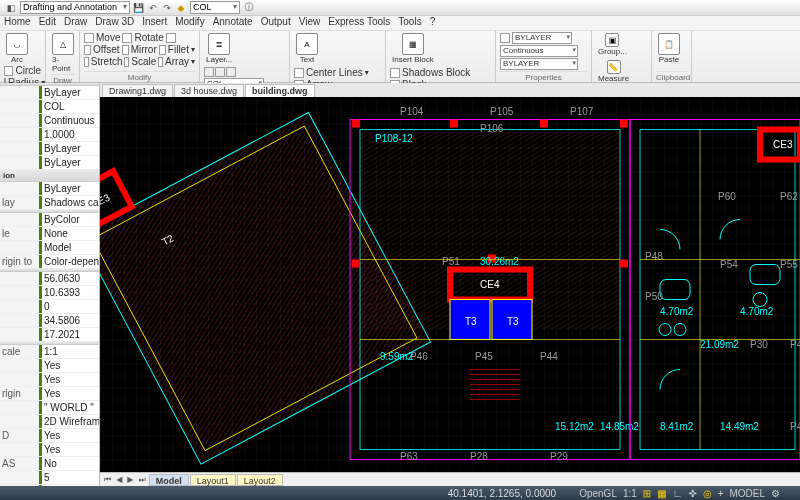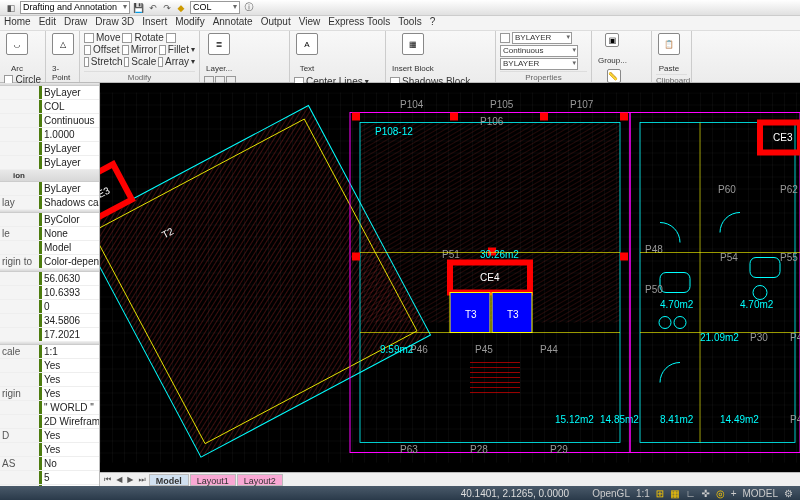--- a/index.html
+++ b/index.html
@@ -11,43 +11,43 @@
 .titlebar .ticon{width:12px;height:12px;margin:0 1px;display:inline-flex;align-items:center;justify-content:center;font-size:9px;color:#555}
 .menubar{height:15px;background:#f4f4f4;display:flex;align-items:flex-start;padding:0 4px;gap:8px;border-bottom:1px solid #ddd}
 .menubar span{font-size:10px;color:#333;cursor:default}
 .ribbon{height:52px;background:linear-gradient(#f8f8f8,#ececec);border-bottom:1px solid #bbb;display:flex;align-items:stretch}
 .rgroup{border-right:1px solid #ccc;padding:1px 4px 0;display:flex;flex-direction:column;justify-content:space-between}
 .rgroup .tools{display:flex;gap:2px;flex-wrap:wrap;align-items:flex-start}
 .rgroup .rlabel{font-size:8px;color:#666;text-align:center;border-top:1px solid #ddd;padding-top:1px}
 .rbtn{display:flex;flex-direction:column;align-items:center;padding:1px 2px;cursor:default}
 .rbtn .ico{width:14px;height:14px;border:1px solid #888;border-radius:2px;background:#fff;display:flex;align-items:center;justify-content:center;font-size:8px}
 .rbtn .ico.big{width:22px;height:22px}
-.rbtn .lbl{font-size:8px;color:#333;margin-top:9px}
+.rbtn .lbl{font-size:8px;color:#333;margin-top:0}
 .rsmall{display:flex;flex-direction:column;gap:1px}
 .rsmall .row{display:flex;align-items:center;gap:2px;font-size:8px;color:#333}
 .rsmall .row .mi{width:10px;height:10px;border:1px solid #999;background:#fff}
 .rcombo{border:1px solid #999;background:#fff;height:12px;font-size:8px;padding:0 10px 0 2px;position:relative;min-width:60px}
 .rcombo::after{content:"▾";position:absolute;right:1px;top:0;font-size:7px;color:#666}
 .main{position:absolute;top:83px;bottom:14px;left:0;right:0;display:flex}
 .props{width:100px;background:#fff;border-right:1px solid #bbb;overflow:hidden;font-size:8px}
-.props .phdr{background:linear-gradient(#e8e8e8,#d8d8d8);padding:1px 13px;font-size:8px;color:#333;border-bottom:1px solid #ccc;font-weight:bold}
+.props .phdr{background:linear-gradient(#e8e8e8,#d8d8d8);padding:1px 3px;font-size:8px;color:#333;border-bottom:1px solid #ccc;font-weight:bold}
 .props .prow{display:flex;border-bottom:1px solid #eee}
 .props .pk{width:42px;padding:1px 2px;color:#555;background:#f4f4f4;border-right:3px solid #4d7c0f;overflow:hidden;white-space:nowrap}
 .props .pv{flex:1;padding:1px 2px;color:#222;overflow:hidden;white-space:nowrap}
 .canvas-wrap{flex:1;display:flex;flex-direction:column;background:#fff}
 .doctabs{height:14px;background:#e8e8e8;display:flex;align-items:flex-end;padding-left:2px;gap:1px}
 .doctab{background:#f4f4f4;border:1px solid #bbb;border-bottom:none;padding:0 6px;font-size:9px;color:#333;height:13px;line-height:13px}
 .doctab.active{background:#fff;font-weight:bold}
 .canvas{flex:1;background:#000;position:relative;overflow:hidden}
 .canvas svg{width:100%;height:100%}
 .layouttabs{height:14px;background:#f0f0f0;display:flex;align-items:center;padding:0 2px;gap:1px;border-top:1px solid #bbb}
 .layouttabs .nav{font-size:8px;color:#555;padding:0 2px;cursor:default}
-.layouttab{background:#f9a8d4;border:1px solid #bbb;padding:0 6px;font-size:9px;color:#333;height:12px;line-height:12px}
+.layouttab{background:#fef9c3;border:1px solid #bbb;padding:0 6px;font-size:9px;color:#333;height:12px;line-height:12px}
 .layouttab.active{background:#d0e0f0;font-weight:bold}
-.statusbar{position:absolute;bottom:0;left:0;right:0;height:14px;background:linear-gradient(#4a5a6a,#2a3a4a);display:flex;align-items:center;padding:0 4px;color:#ddd;font-size:9px}
+.statusbar{position:absolute;bottom:0;left:0;right:0;height:14px;background:linear-gradient(#4a5a6a,#2a3a4a);display:flex;align-items:center;padding:0 17px;color:#ddd;font-size:9px}
 .statusbar .spacer{flex:1}
 .statusbar .sbtn{padding:0 3px;color:#ccc}
 .statusbar .sbtn.on{color:#ffcc00}
 </style>
 </head>
 <body>
 
 <div class="titlebar">
   <span class="ticon">◧</span>
   <span class="combo">Drafting and Annotation</span>
@@ -327,20 +327,25 @@
       <div class="prow">
         <div class="pk"></div>
         <div class="pv">5</div>
       </div>
       <div class="prow">
         <div class="pk">e scale</div>
         <div class="pv">Yes</div>
       </div>
     </div>
   <div class="canvas-wrap">
+    <div class="doctabs">
+      <div class="doctab">Drawing1.dwg</div>
+      <div class="doctab">3d house.dwg</div>
+      <div class="doctab active">building.dwg</div>
+    </div>
     <div class="canvas">
       <svg viewBox="0 0 700 370">
         <defs>
           <pattern id="grid" width="12" height="12" patternUnits="userSpaceOnUse">
               <path d="M12 0H0V12" fill="none" stroke="#222" stroke-width="0.5"></path>
             </pattern>
           <pattern id="hatch" width="4" height="4" patternUnits="userSpaceOnUse" patternTransform="rotate(60)">
               <line x1="0" y1="0" x2="0" y2="4" stroke="#c33" stroke-width="0.6"></line>
             </pattern>
         </defs>

